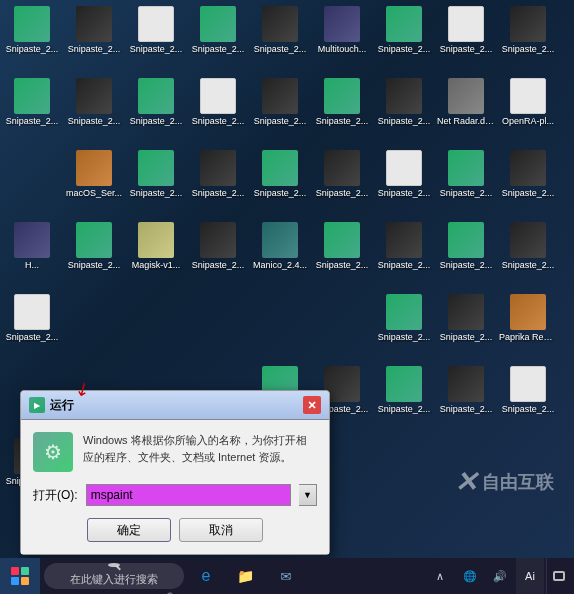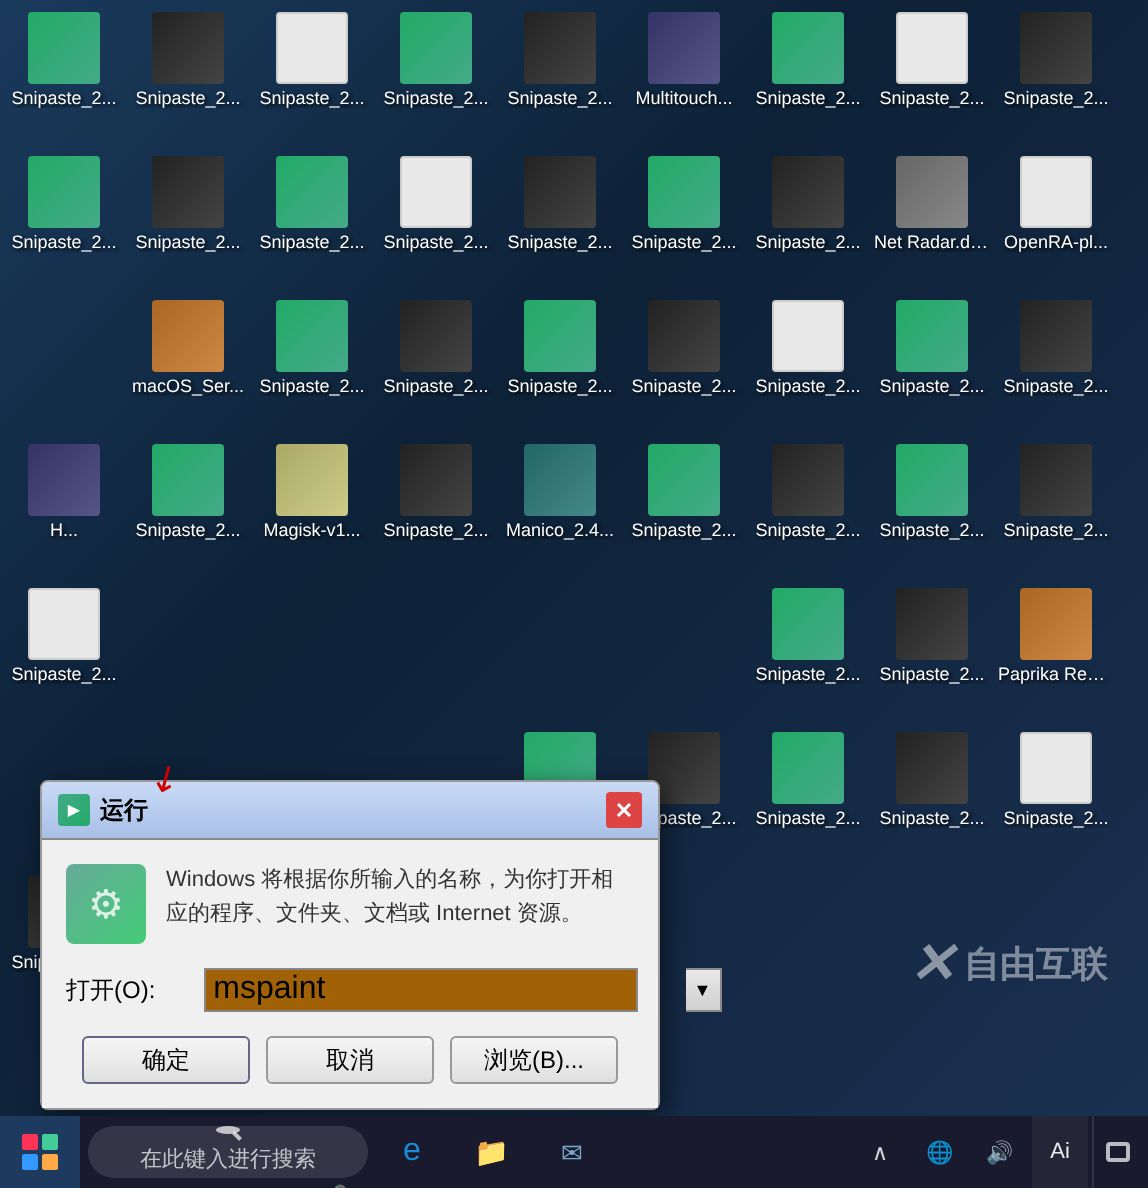--- a/index.html
+++ b/index.html
@@ -192,36 +192,36 @@
     .dialog-desc {
       font-size: 11px;
       color: #333;
       line-height: 1.5;
     }
 
     .dialog-input-row {
       display: flex;
       align-items: center;
       margin-bottom: 12px;
-      gap: 24px;
+      gap: 8px;
     }
 
     .dialog-input-label {
       font-size: 12px;
       color: #000;
       white-space: nowrap;
       flex-shrink: 0;
     }
 
     .dialog-input {
       flex: 1;
       height: 22px;
       border: 1px solid #888;
-      background: #a16207;
-      font-size: 16px;
+      background: #d946ef;
+      font-size: 12px;
       padding: 2px 4px;
       font-family: inherit;
       outline: none;
     }
 
     .dialog-input-arrow {
       width: 18px;
       height: 22px;
       background: linear-gradient(to bottom, #e8e8e8, #d0d0d0);
       border: 1px solid #888;
@@ -635,21 +635,20 @@
         <span class="dialog-desc">Windows 将根据你所输入的名称，为你打开相应的程序、文件夹、文档或 Internet 资源。</span>
       </div>
       <div class="dialog-input-row">
         <span class="dialog-input-label">打开(O):</span>
         <input class="dialog-input" type="text" value="mspaint" style="">
         <div class="dialog-input-arrow">▼</div>
       </div>
       <div class="dialog-buttons">
         <button class="dialog-btn primary">确定</button>
         <button class="dialog-btn">取消</button>
-        <button class="dialog-btn">浏览(B)...</button>
       </div>
     </div>
   </div>
 
   <div class="ok-arrow">↙</div>
 </div>
 
 <div class="taskbar">
   <div class="taskbar-start">
     <div class="start-icon">

